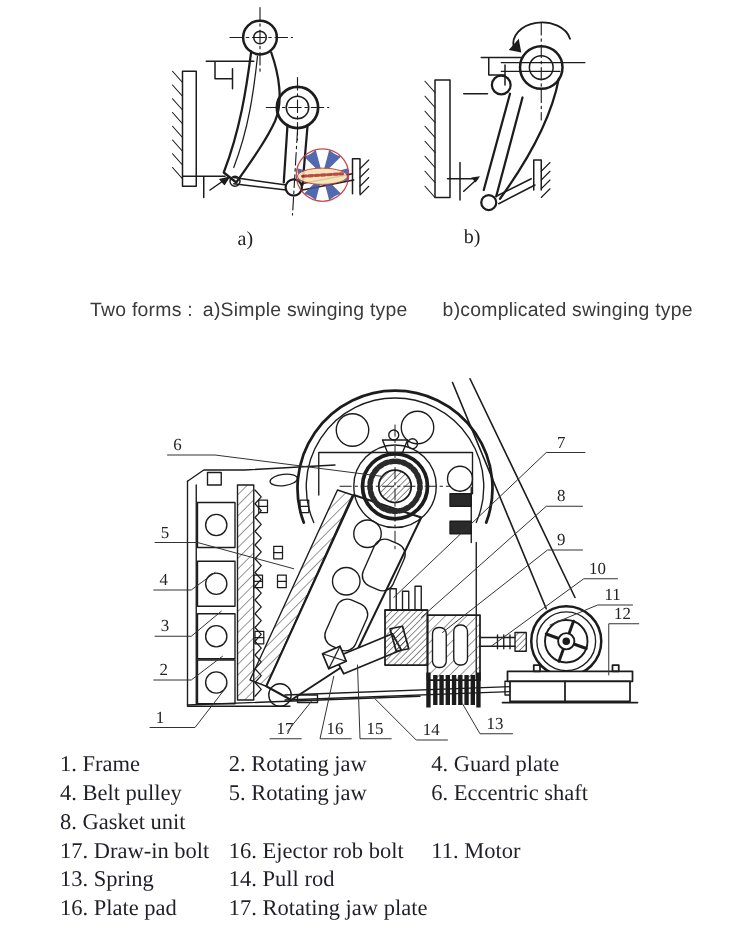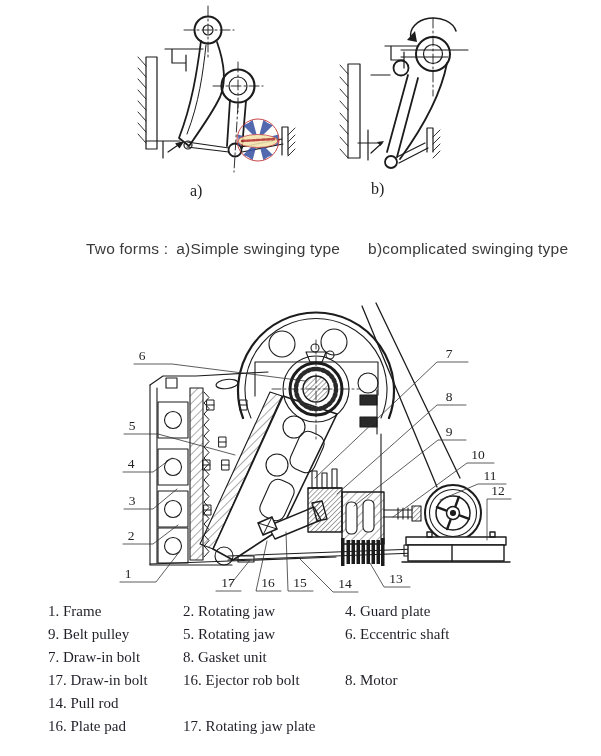--- a/index.html
+++ b/index.html
@@ -1,23 +1,23 @@
 <!DOCTYPE html>
 <html><head>
 <meta charset="utf-8">
 <style>
   html,body{margin:0;padding:0;background:#fff;}
   .page{position:relative;width:601px;height:756px;background:#fff;overflow:hidden;
         font-family:"Liberation Sans",sans-serif;}
-  .caption{position:absolute;top:240px;left:14px;width:503px;padding-left:72px;box-sizing:border-box;
+  .caption{position:absolute;top:240px;left:0;width:503px;padding-left:72px;box-sizing:border-box;
            font-size:15.5px;color:#3a3a3a;letter-spacing:.2px;white-space:nowrap;}
   .caption .cap-prefix{margin-right:8px;}
   .caption .cap-a{margin-right:28px;}
   .parts{position:absolute;top:600px;left:48px;width:520px;
-         font-family:"Liberation Serif",serif;font-size:15px;color:#1f1f28;}
+         font-family:"Liberation Serif",serif;font-size:18px;color:#1f1f28;}
   .parts-row{display:grid;grid-template-columns:135px 162px 1fr;height:23px;line-height:23px;}
   .parts-row:nth-child(5) .cell:nth-child(3){padding-left:16px;}
   svg{position:absolute;left:0;}
   svg text{font-family:"Liberation Serif",serif;fill:#222;}
   .callout{font-size:13.5px;}
   .figlabel{font-size:16px;}
 </style>
 </head>
 <body>
 
@@ -342,34 +342,34 @@
     </g>
   </svg>
 
   <div class="parts">
     <div class="parts-row">
       <span class="cell">1. Frame</span>
       <span class="cell">2. Rotating jaw</span>
       <span class="cell">4. Guard plate</span>
     </div>
     <div class="parts-row">
-      <span class="cell">9. Belt pulley</span>
+      <span class="cell">4. Belt pulley</span>
       <span class="cell">5. Rotating jaw</span>
       <span class="cell">6. Eccentric shaft</span>
     </div>
     <div class="parts-row">
-      <span class="cell">7. Draw-in bolt</span>
       <span class="cell">8. Gasket unit</span>
     </div>
     <div class="parts-row">
       <span class="cell">17. Draw-in bolt</span>
       <span class="cell">16. Ejector rob bolt</span>
-      <span class="cell">8. Motor</span>
-    </div>
-    <div class="parts-row">
+      <span class="cell">11. Motor</span>
+    </div>
+    <div class="parts-row">
+      <span class="cell">13. Spring</span>
       <span class="cell">14. Pull rod</span>
     </div>
     <div class="parts-row">
       <span class="cell">16. Plate pad</span>
       <span class="cell">17. Rotating jaw plate</span>
       <span class="cell"></span>
     </div>
   </div>
 
 </div>

